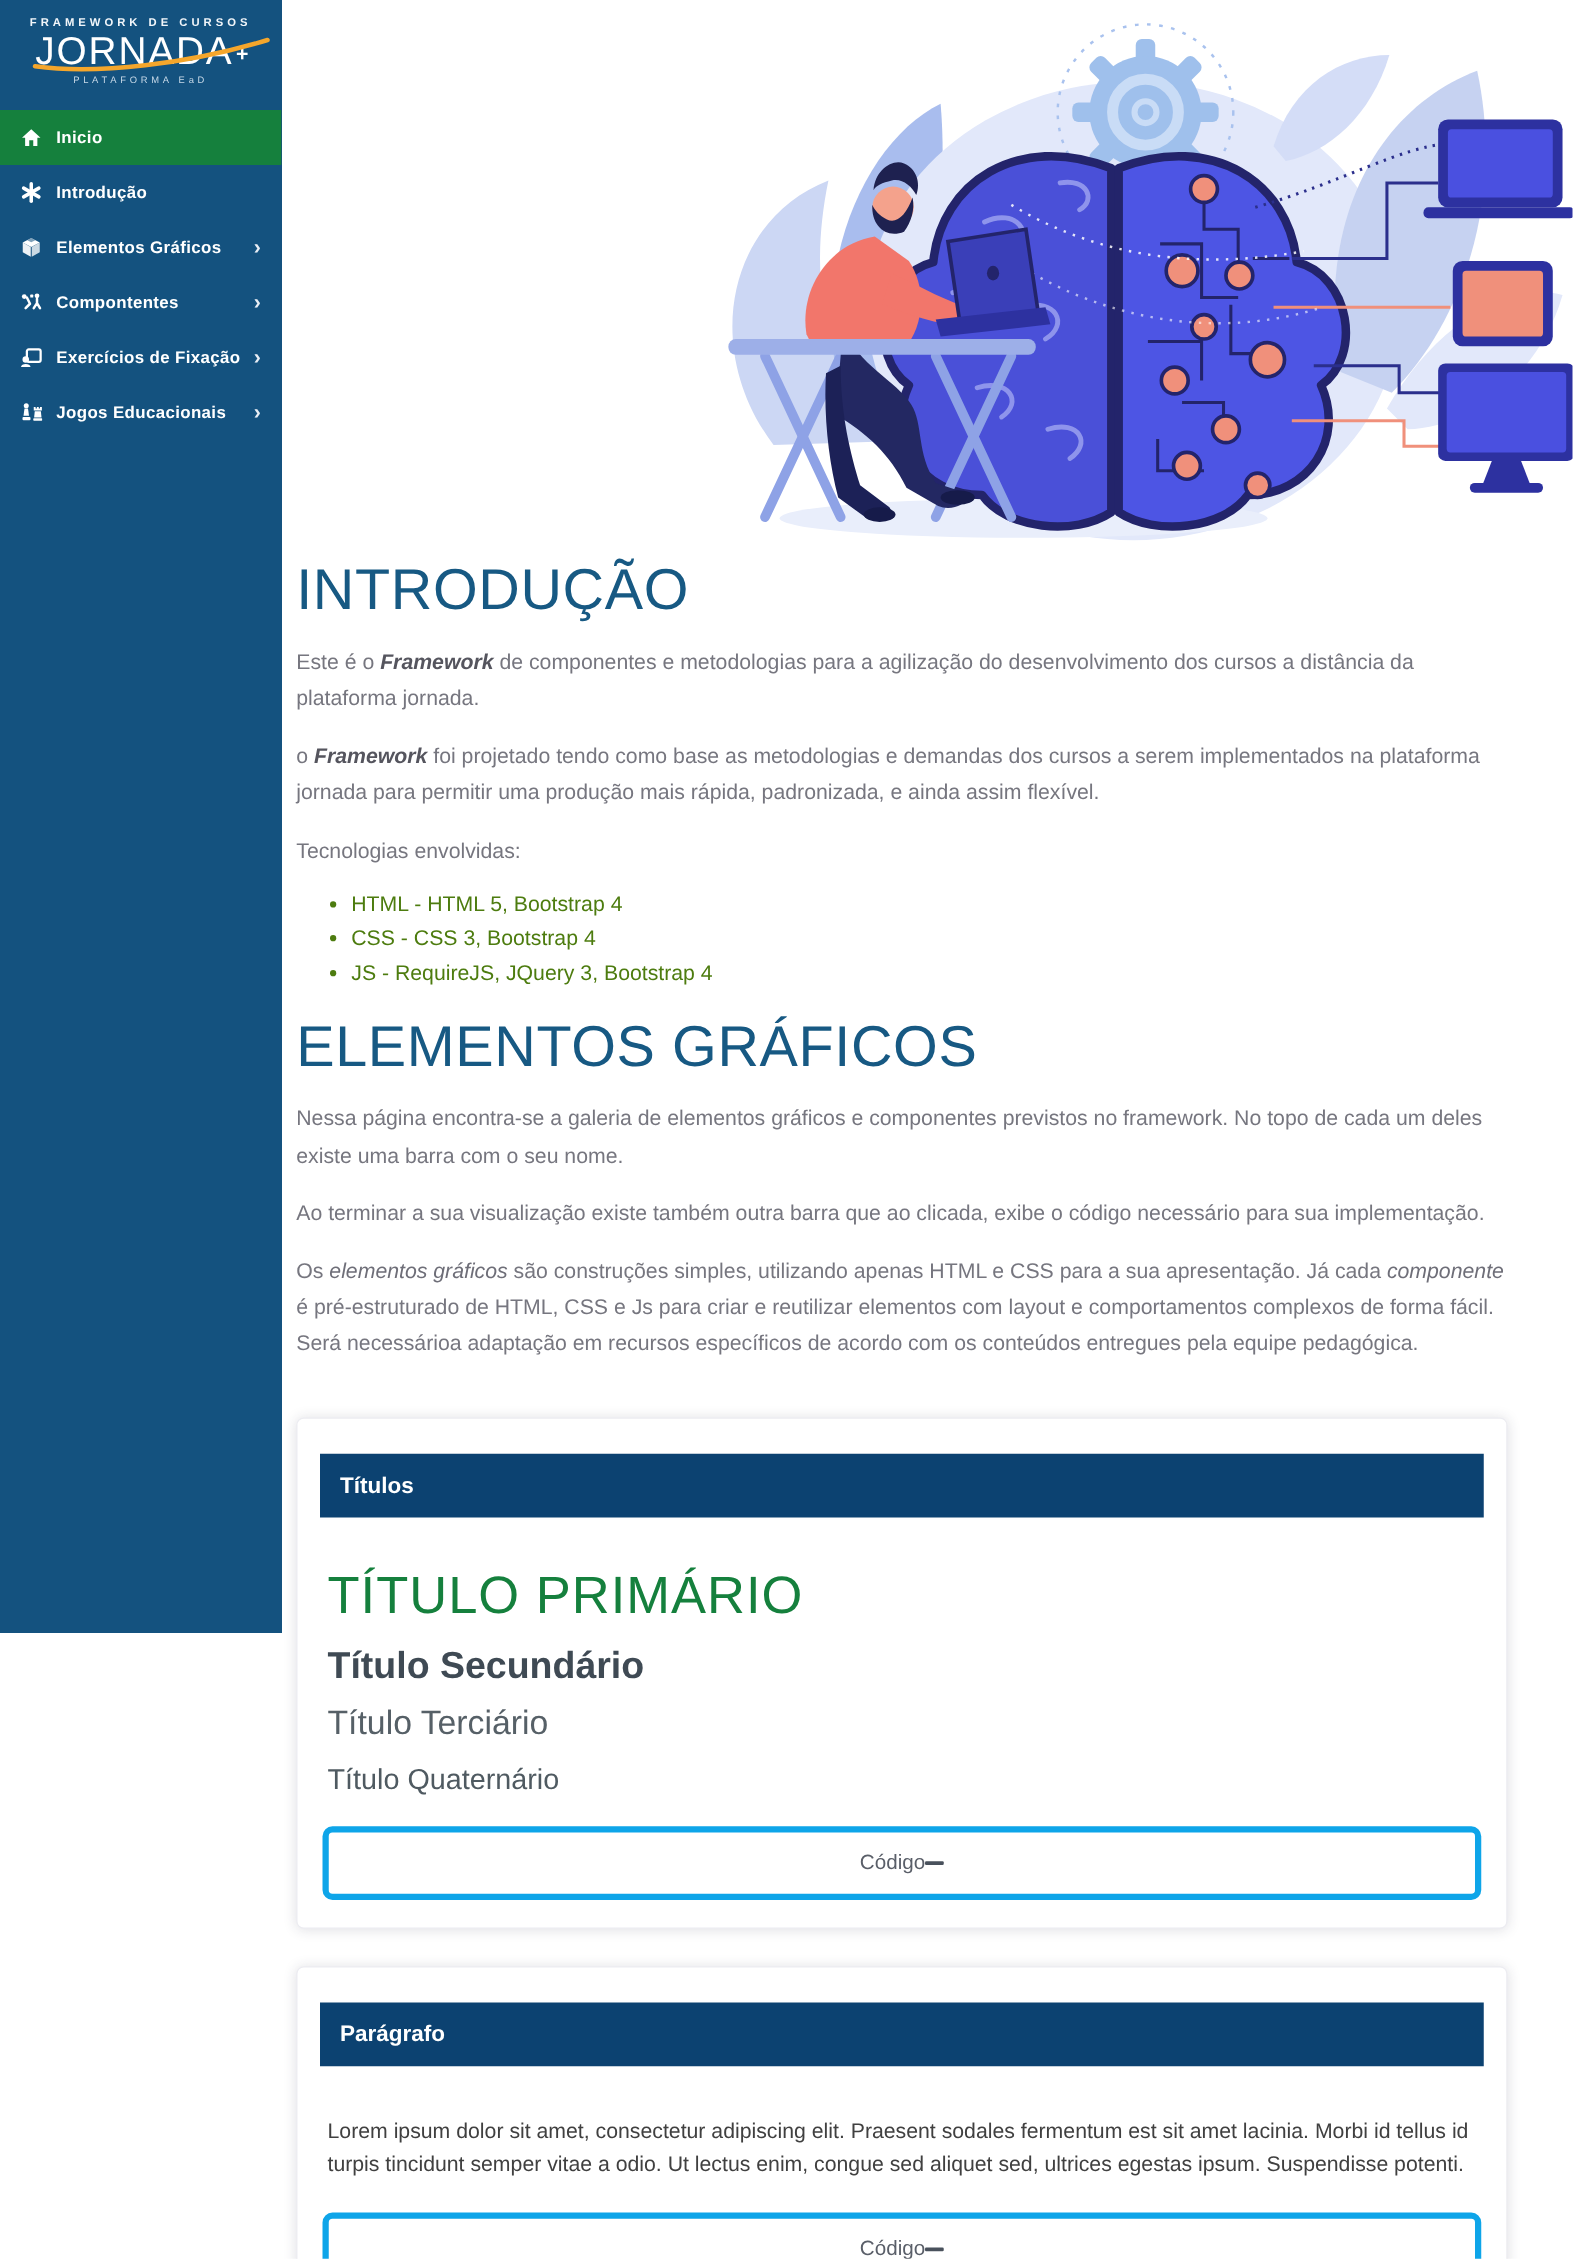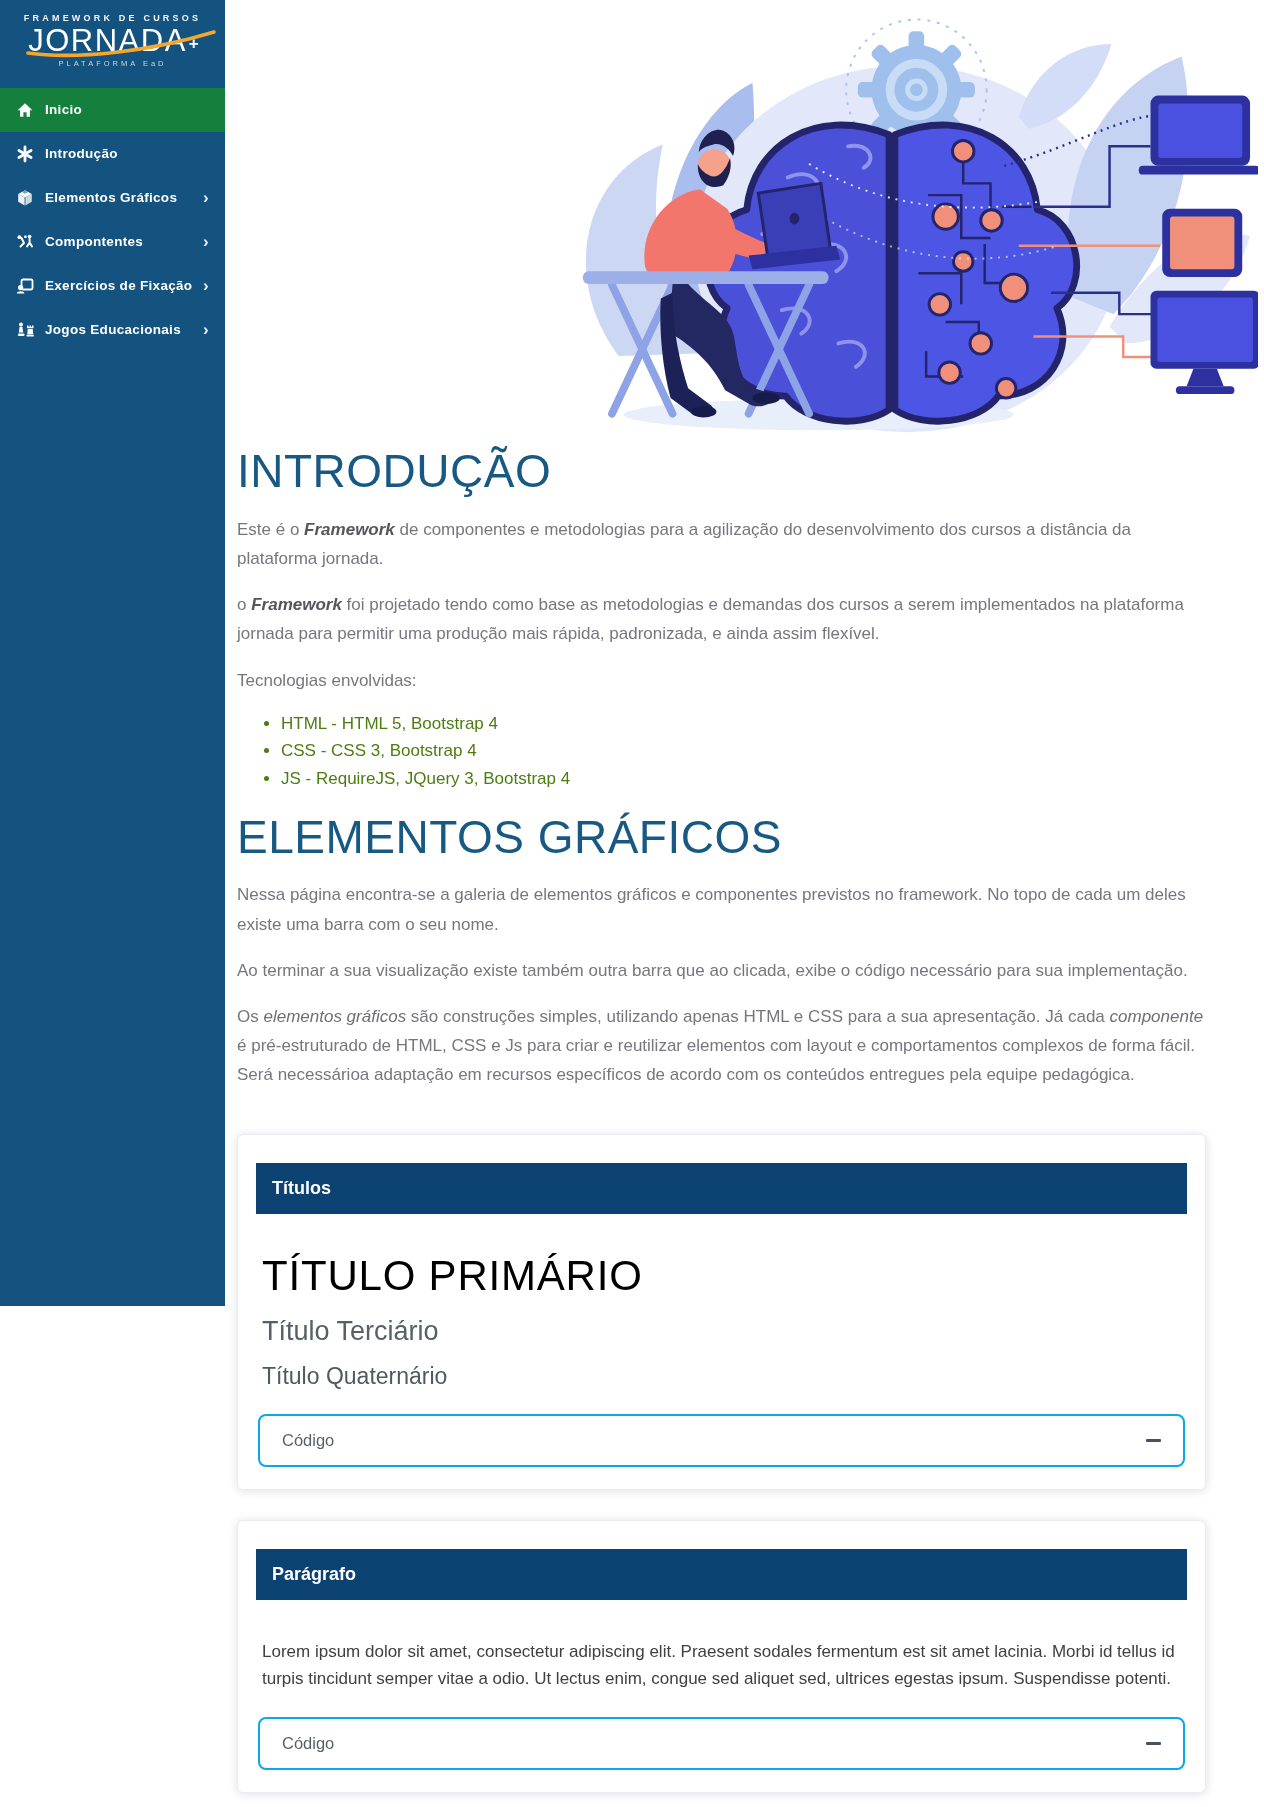--- a/index.html
+++ b/index.html
@@ -51,28 +51,28 @@
   .card{
     background:#fff;border:1px solid #ECECF1;border-radius:6px;
     box-shadow:0 1px 10px rgba(40,40,70,.15);
     padding:28px 18px 22px;margin:44px 0 30px;
   }
   .card + .card{margin-top:0;}
   .card-bar{
     background:#0C4271;color:#ffffff;font-size:18px;font-weight:bold;
     padding:15px 16px;margin-bottom:38px;
   }
-  .card h2.t1{font-size:42px;font-weight:400;color:#000000;letter-spacing:.8px;margin:0 6px 16px;}
+  .card h2.t1{font-size:42px;font-weight:400;color:#15803d;letter-spacing:.8px;margin:0 6px 16px;}
   .card h3.t2{font-size:30px;font-weight:bold;color:#3F4A54;margin:0 6px 13px;}
   .card h4.t3{font-size:27px;font-weight:400;color:#566067;margin:0 6px 13px;}
   .card h5.t4{font-size:23px;font-weight:400;color:#4F5A61;margin:16px 6px 24px;}
   .card .card-p{color:#404040;font-size:17px;line-height:1.62;margin:0 6px 24px;}
   .code-bar{
-    border:2px solid #0ea5e9;border-radius:8px;background:#fff;
-    display:flex;align-items:center;justify-content:space-between;
+    border:5px solid #0ea5e9;border-radius:8px;background:#fff;
+    display:flex;align-items:center;justify-content:center;
     padding:15px 22px;cursor:pointer;margin:0 2px;
   }
   .code-label{color:#5A5F69;font-size:16.5px;}
   .minus{width:15px;height:3px;background:#49515C;border-radius:1px;}
 </style>
 </head>
 <body>
 
 <aside class="sidebar">
   <div class="logo">
@@ -304,20 +304,21 @@
 
     <p class="body-p">Ao terminar a sua visualização existe também outra barra que ao clicada, exibe o código necessário para sua implementação.</p>
 
     <p class="body-p"><span>Os </span><em>elementos gráficos</em><span> são construções simples, utilizando apenas HTML e CSS para a sua apresentação. Já cada </span><em>componente</em><span> é pré-estruturado de HTML, CSS e Js para criar e reutilizar elementos com layout e comportamentos complexos de forma fácil. Será necessárioa adaptação em recursos específicos de acordo com os conteúdos entregues pela equipe pedagógica.</span></p>
 
     <section class="card">
       <div class="card-bar">
         <span>Títulos</span>
       </div>
       <h2 class="t1">TÍTULO PRIMÁRIO</h2>
+      <h3 class="t2">Título Secundário</h3>
       <h4 class="t3">Título Terciário</h4>
       <h5 class="t4">Título Quaternário</h5>
       <div class="code-bar">
         <span class="code-label">Código</span>
         <span class="minus"></span>
       </div>
     </section>
 
     <section class="card">
       <div class="card-bar">

